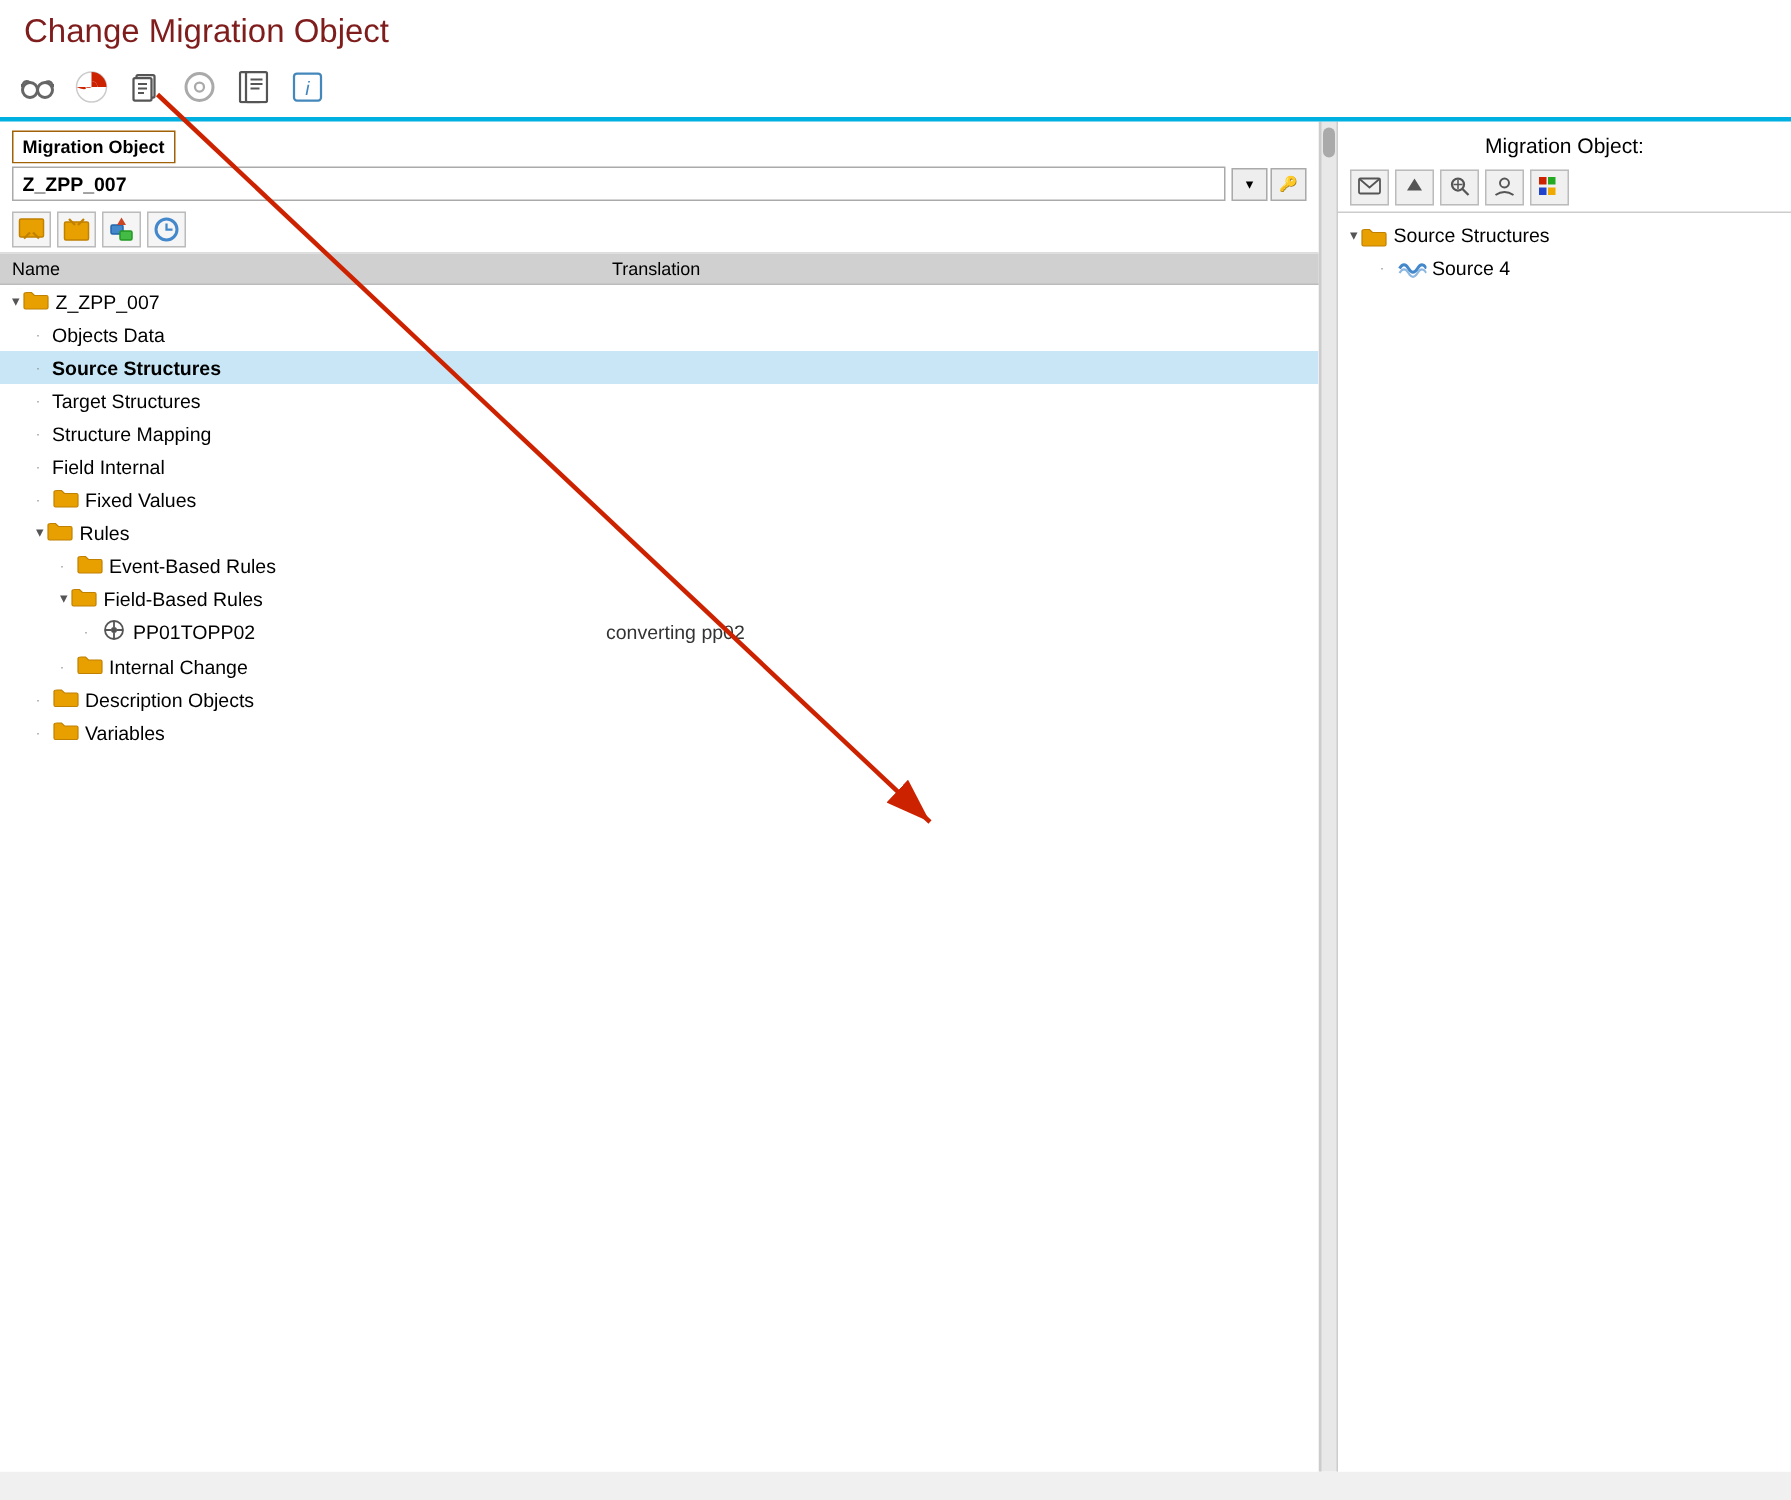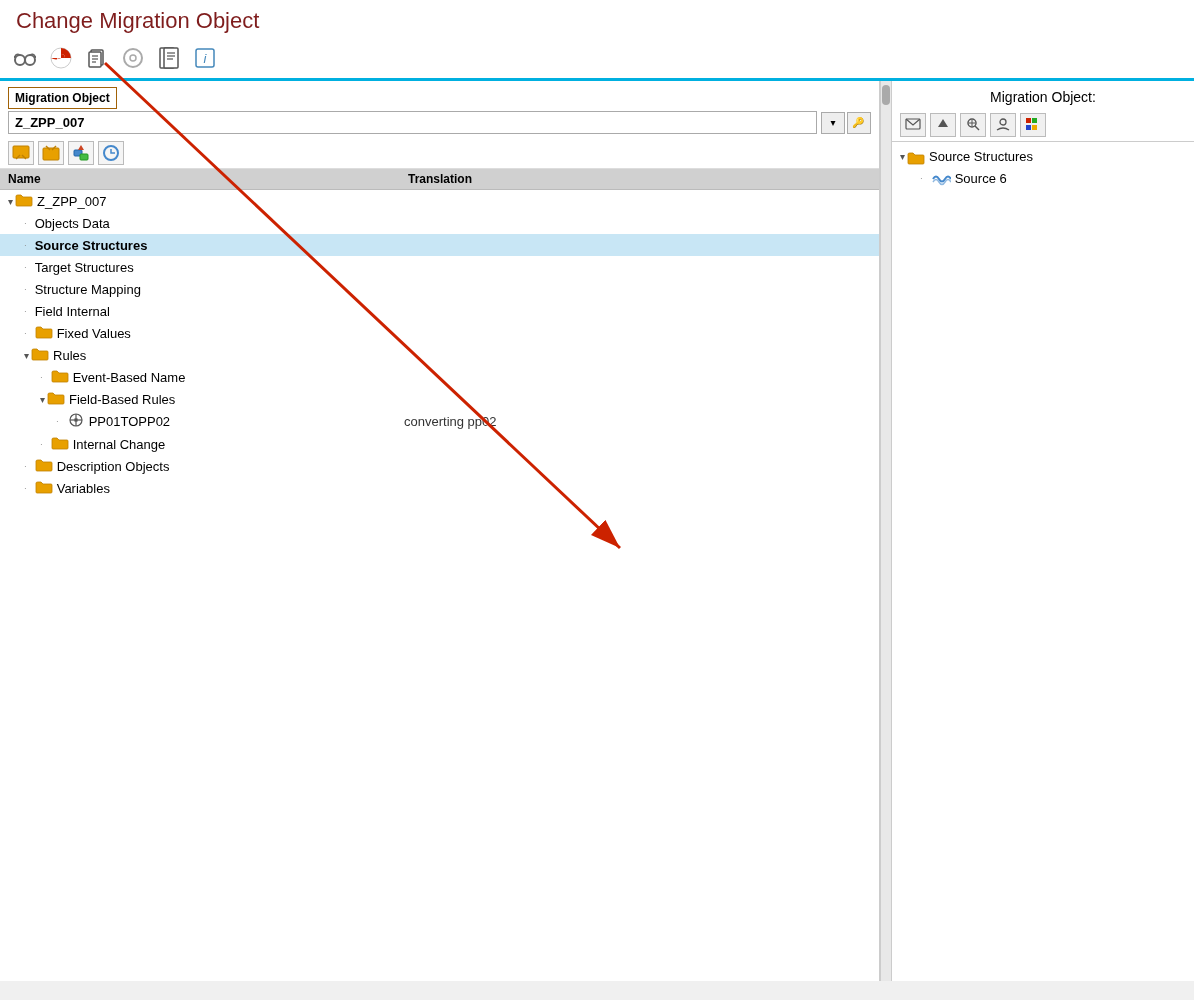--- a/index.html
+++ b/index.html
@@ -106,21 +106,21 @@
       cursor: pointer;
       display: flex;
       align-items: center;
       justify-content: center;
       font-size: 14px;
     }
     .tree-header {
       display: flex;
       background: #d0d0d0;
       padding: 3px 8px;
-      font-weight: bold;
+      font-weight: normal;
       font-size: 12px;
       border-bottom: 1px solid #bbb;
     }
     .tree-header .col-name { flex: 0 0 400px; }
     .tree-header .col-desc { flex: 1; }
     .tree-area {
       flex: 1;
       overflow-y: auto;
       background: #fff;
     }
@@ -387,21 +387,21 @@
             <span>Rules</span>
           </div>
           <div class="row-desc"></div>
         </div>
         <div class="tree-row">
           <div class="row-name indent-2">
             <span class="expand-icon" style="color: rgb(136, 136, 136); font-size: 8px; margin-right: 8px;">·</span>
             <span class="tree-icon folder-icon"><svg width="18" height="14" viewBox="0 0 18 14">
       <path d="M1 3 Q1 2 3 2 L6 2 L8 4 L16 4 Q17 4 17 5 L17 12 Q17 13 16 13 L2 13 Q1 13 1 12 Z" fill="#e8a000" stroke="#c08000" stroke-width="0.8"></path>
     </svg></span>
-            <span>Event-Based Name</span>
+            <span>Event-Based Rules</span>
           </div>
           <div class="row-desc"></div>
         </div>
         <div class="tree-row">
           <div class="row-name indent-2">
             <span class="expand-icon">▾ </span>
             <span class="tree-icon folder-icon"><svg width="18" height="14" viewBox="0 0 18 14">
       <path d="M1 3 Q1 2 3 2 L6 2 L8 4 L16 4 Q17 4 17 5 L17 12 Q17 13 16 13 L2 13 Q1 13 1 12 Z" fill="#e8a000" stroke="#c08000" stroke-width="0.8"></path>
     </svg></span>
             <span>Field-Based Rules</span>
@@ -505,17 +505,17 @@
       <path d="M1 3 Q1 2 3 2 L6 2 L8 4 L16 4 Q17 4 17 5 L17 12 Q17 13 16 13 L2 13 Q1 13 1 12 Z" fill="#e8a000" stroke="#c08000" stroke-width="0.8"></path>
     </svg></span>
           <span>Source Structures</span>
         </div>
         <div class="right-tree-row" style="padding-left: 28px;">
           <span class="expand-icon" style="color: rgb(136, 136, 136); font-size: 8px; margin-right: 8px;">· </span>
           <span><svg width="20" height="14" viewBox="0 0 20 14" style="margin-right:4px;vertical-align:middle;">
       <path d="M2 7 Q5 2 8 7 Q11 12 14 7 Q17 2 20 7" fill="none" stroke="#4488cc" stroke-width="2"></path>
       <path d="M2 10 Q5 5 8 10 Q11 15 14 10 Q17 5 20 10" fill="none" stroke="#4488cc" stroke-width="1.5" opacity="0.6"></path>
     </svg></span>
-          <span>Source 6</span>
+          <span>Source 4</span>
         </div>
       </div>
   </div>
 </div>
 
 </body></html>

